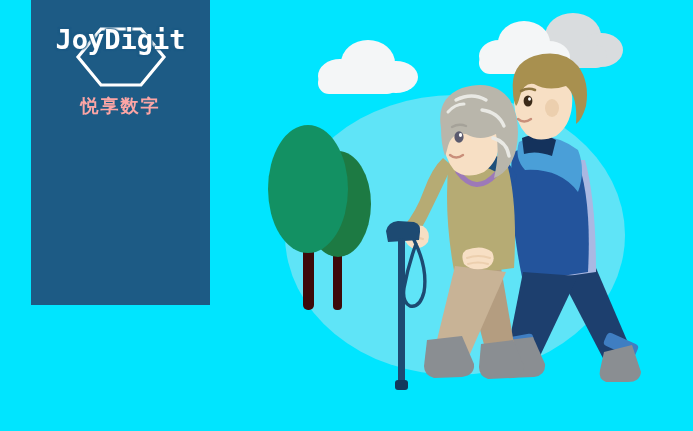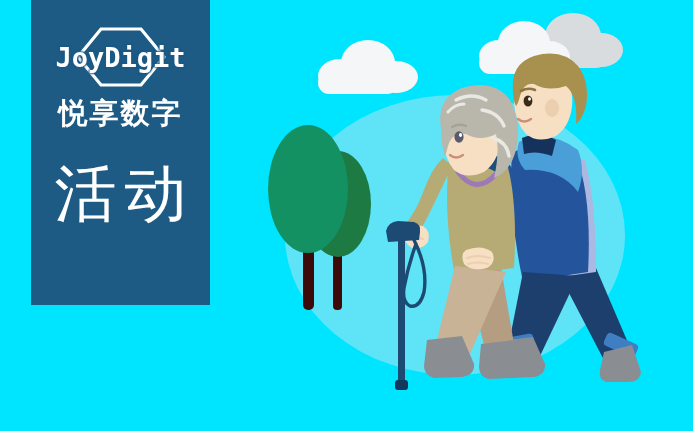--- a/index.html
+++ b/index.html
@@ -12,29 +12,29 @@
   #art{position:absolute;left:0;top:0;width:693px;height:431px;}
 
   
   #panel{
     position:absolute;left:31px;top:0;width:179px;height:305px;
     background:#1d5b85;
     display:flex;flex-direction:column;align-items:center;
     box-sizing:border-box;padding-top:26px;
     z-index:5;
   }
-  #logo-wrap{position:relative;width:140px;height:62px;display:flex;align-items:center;justify-content:center;}
+  #logo-wrap{position:relative;width:140px;height:62px;display:flex;align-items:flex-start;justify-content:center;}
   #logo-hex{position:absolute;left:50%;top:50%;transform:translate(-50%,-50%);}
   #logo-word{
     position:relative;z-index:2;color:#ffffff;font-size:27px;line-height:1;
     font-weight:bold;letter-spacing:0px;font-family:"DejaVu Sans Mono","Liberation Mono",monospace;
     text-shadow:0 0 2px #1d5b85,0 0 3px #1d5b85,1px 0 2px #1d5b85,-1px 0 2px #1d5b85;
   }
   #logo-cn{
-    color:#ffffff;font-size:29px;letter-spacing:2px;margin-top:6px;font-weight:bold;
+    color:#fca5a5;font-size:18px;letter-spacing:2px;margin-top:6px;font-weight:bold;
     font-family:"DejaVu Sans","Liberation Sans",sans-serif;
   }
   #title-block{margin-top:26px;text-align:center;}
   .title-line{
     color:#ffffff;font-size:62px;line-height:68px;letter-spacing:8px;
     font-family:"DejaVu Sans","Liberation Sans",sans-serif;
     text-indent:8px;
   }
   .title-line.bold{font-weight:bold;}
 </style>
@@ -160,17 +160,16 @@
     <div id="logo-wrap">
       <svg id="logo-hex" width="92" height="62" viewBox="0 0 92 62" xmlns="http://www.w3.org/2000/svg">
         <polygon points="26,3 66,3 89,31 66,59 26,59 3,31" fill="none" stroke="#ffffff" stroke-width="3.2"></polygon>
       </svg>
       <span id="logo-word">JoyDigit</span>
     </div>
 
     <div id="logo-cn">悦享数字</div>
 
     <div id="title-block">
-      <div class="title-line">活动</div>
     </div>
 
   </div>
 </div>
 
 </body></html>

